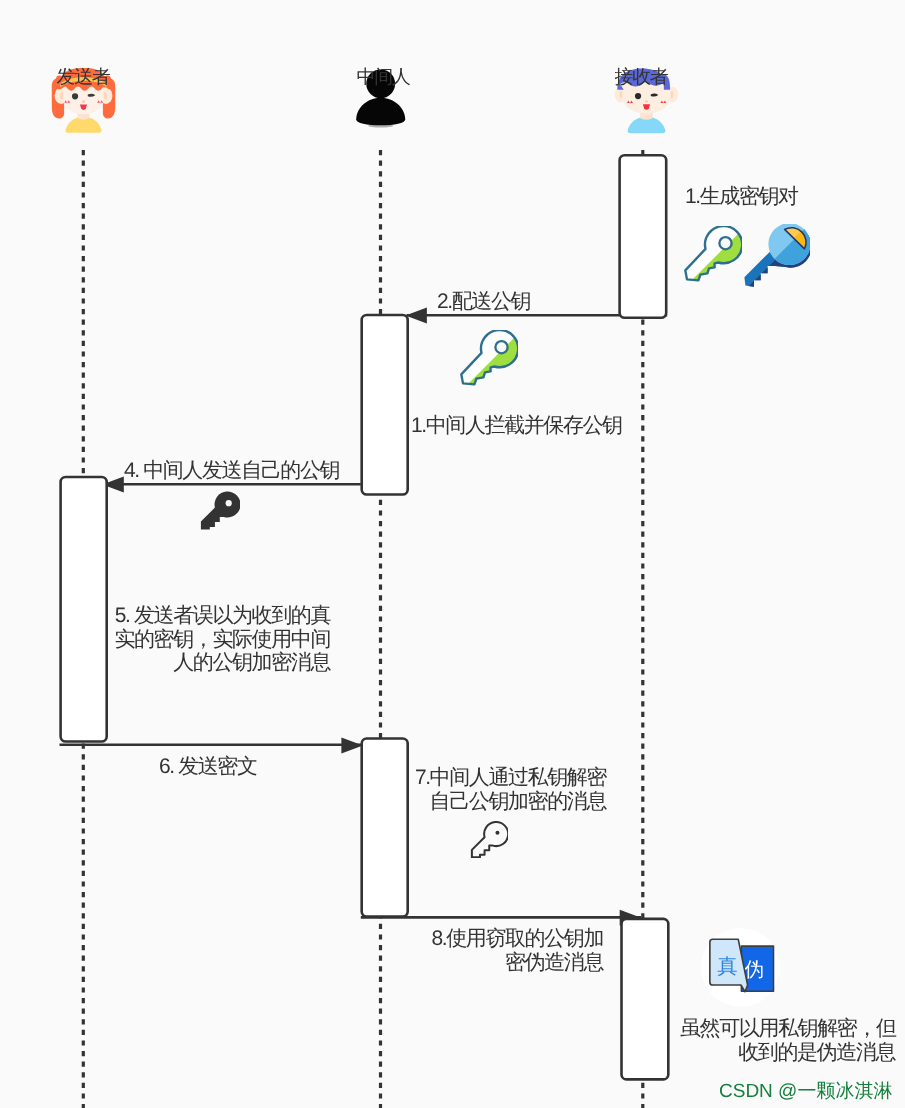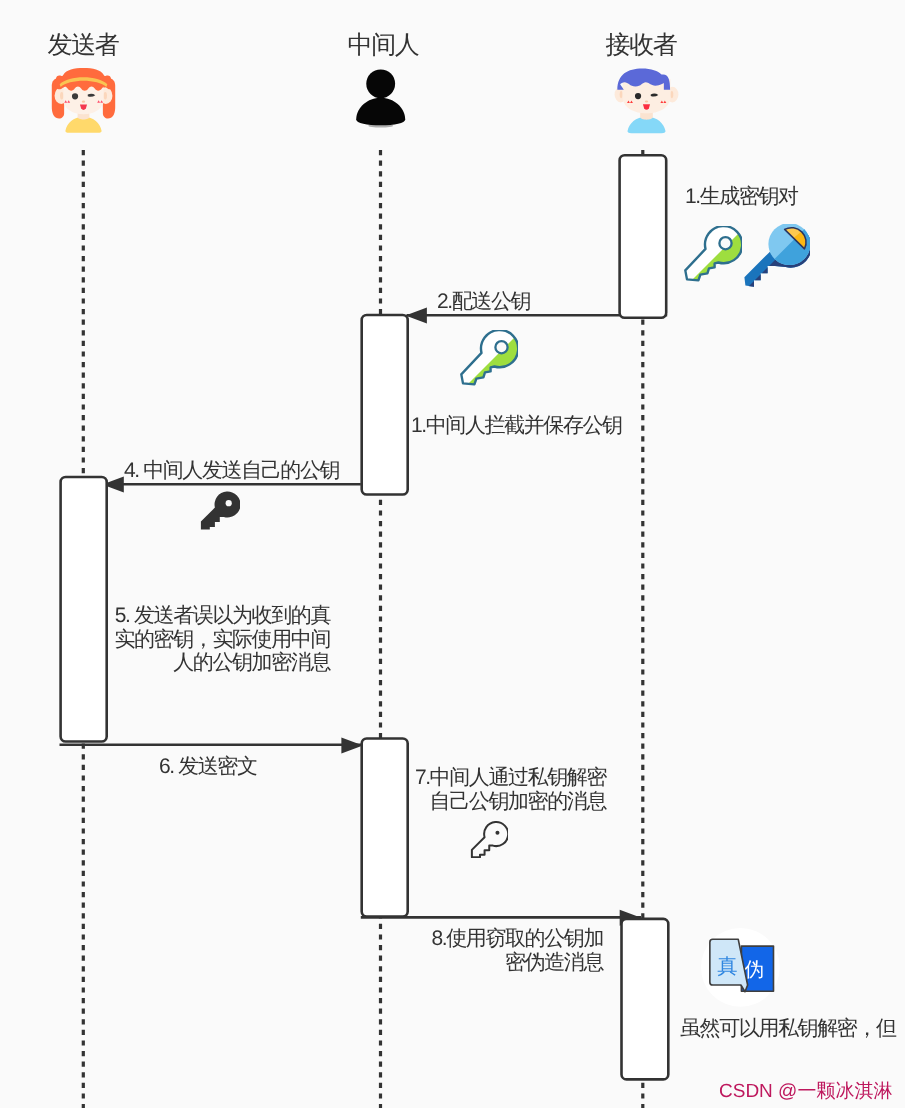--- a/index.html
+++ b/index.html
@@ -1,25 +1,25 @@
 <!DOCTYPE html>
 <html><head>
 <meta charset="utf-8">
 <style>
   html,body{margin:0;padding:0;}
   body{width:905px;height:1108px;background:#fafafa;overflow:hidden;
        font-family:"Liberation Sans",sans-serif;
        -webkit-font-smoothing:antialiased;text-rendering:geometricPrecision;}
   #stage{position:relative;width:905px;height:1108px;background:#fafafa;}
   svg.layer{position:absolute;left:0;top:0;width:905px;height:1108px;}
-  .actor-name{position:absolute;color:#333;font-size:25px;line-height:21px;will-change:transform;
-              letter-spacing:-1.4px;white-space:nowrap;transform:translateX(-50%);}
+  .actor-name{position:absolute;color:#333;font-size:19px;line-height:21px;will-change:transform;
+              letter-spacing:-1.4px;white-space:nowrap;transform:translateX(-50%);margin-top:32px;}
   .msg{position:absolute;color:#333;font-size:21px;line-height:23.5px;will-change:transform;
        letter-spacing:-1.4px;white-space:pre;text-align:right;}
-  .wm{position:absolute;color:#be185d;font-size:19px;white-space:nowrap;will-change:transform;}
+  .wm{position:absolute;color:#15803d;font-size:19px;white-space:nowrap;will-change:transform;}
   .icon{position:absolute;}
 </style>
 </head>
 <body>
 
 <div id="stage">
   <svg class="layer" viewBox="0 0 905 1108">
     <g stroke="#333" stroke-width="3.2" stroke-dasharray="5.2 5.4" stroke-linecap="butt" fill="none">
       <line x1="83.3" y1="150.0" x2="83.3" y2="1108"></line>
       <line x1="380.5" y1="150.0" x2="380.5" y2="1108"></line>
@@ -177,16 +177,16 @@
   <div class="actor-name" style="left:641.2px;top:34.7px">接收者</div>
 
   <div class="msg" style="left:684.6px;top:184.7px">1.生成密钥对</div>
   <div class="msg" style="left:437px;top:290.2px">2.配送公钥</div>
   <div class="msg" style="left:411.0px;top:414.2px">1.中间人拦截并保存公钥</div>
   <div class="msg" style="left:124.0px;top:459.2px">4. 中间人发送自己的公钥</div>
   <div class="msg" style="left:111.0px;top:604px;width:219px"><div>5. 发送者误以为收到的真</div><div>实的密钥，实际使用中间</div><div>人的公钥加密消息</div></div>
   <div class="msg" style="left:158.5px;top:755.2px">6. 发送密文</div>
   <div class="msg" style="left:411.5px;top:766.2px;width:194px"><div>7.中间人通过私钥解密</div><div>自己公钥加密的消息</div></div>
   <div class="msg" style="left:430.0px;top:927px;width:173px"><div>8.使用窃取的公钥加</div><div>密伪造消息</div></div>
-  <div class="msg" style="left:680.0px;top:1017.2px;width:215px"><div>虽然可以用私钥解密，但</div></div>
+  <div class="msg" style="left:680.0px;top:1017.2px;width:215px"><div>虽然可以用私钥解密，但</div><div>收到的是伪造消息</div></div>
 
   <div class="wm" style="left:719px;top:1077.5px">CSDN @一颗冰淇淋</div>
   </div>
 
 </body></html>

